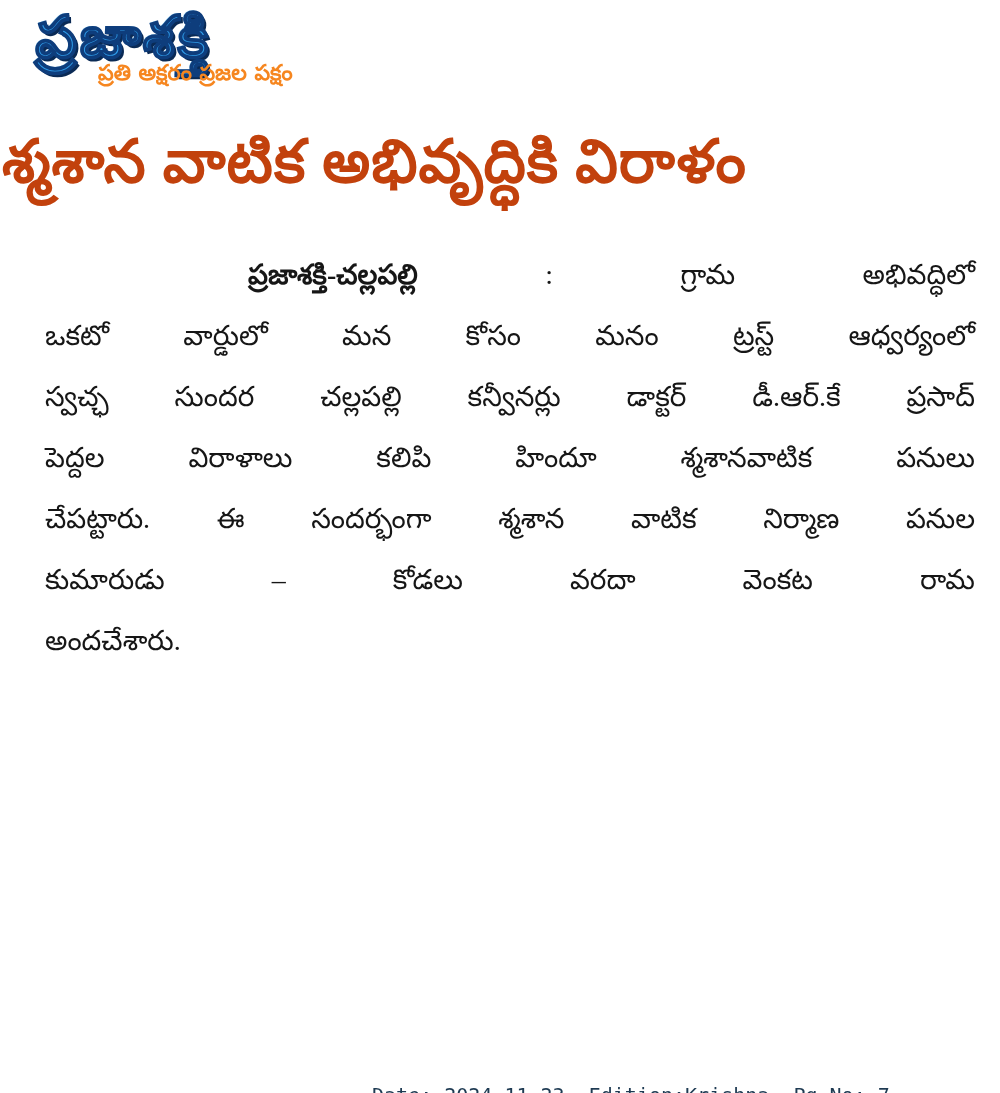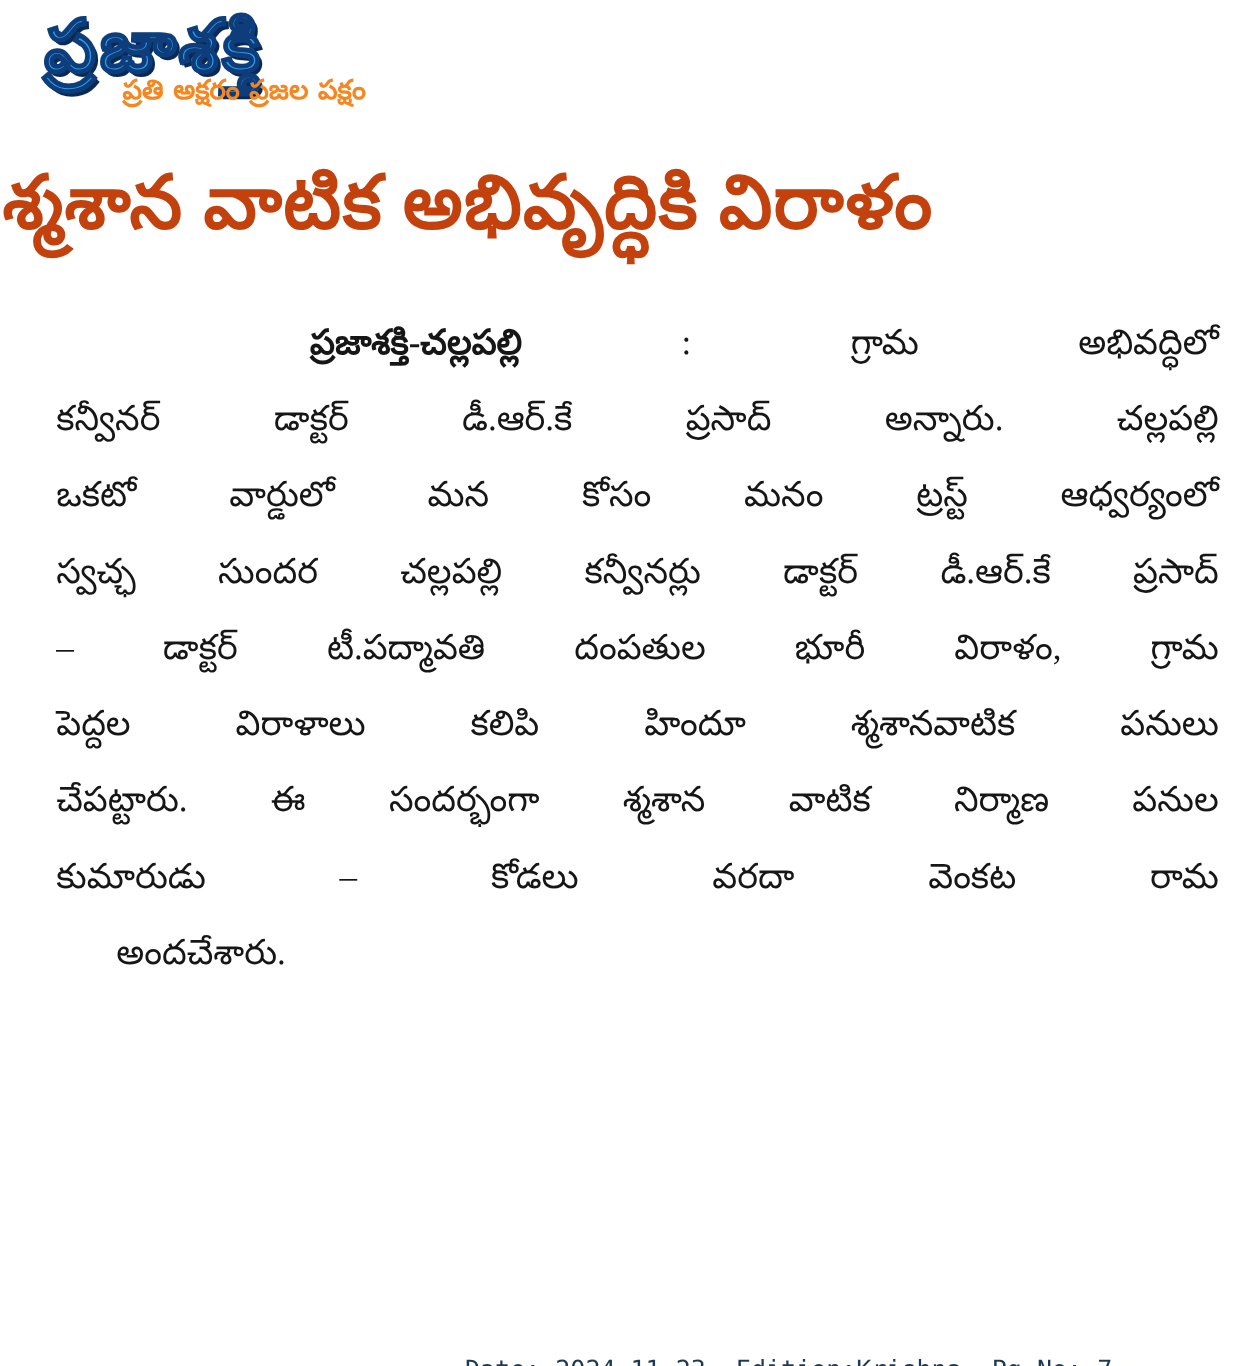--- a/index.html
+++ b/index.html
@@ -54,21 +54,21 @@
     font-size:28px;
     line-height:61px;
     color:#161616;
   }
   .body-line{
     text-align:justify;
     text-align-last:justify;
     white-space:normal;
   }
   .first-line{ text-indent:203px; }
-  .last-line{ text-align:left; text-align-last:left;margin-left:48px; }
+  .last-line{ text-align:left; text-align-last:left; }
   .dateline{ font-weight:bold; }
   
   .footer{
     position:absolute;
     left:372px;top:1030px;
     font-family:"DejaVu Sans Mono","Liberation Mono",monospace;
     font-size:20px;
     line-height:26px;
     color:#1e3a52;
     white-space:pre;
@@ -81,24 +81,22 @@
 
   <div class="masthead">
     <div class="wordmark">ప్రజాశక్తి</div>
     <div class="tagline">ప్రతి అక్షరం ప్రజల పక్షం</div>
   </div>
 
   <div class="headline">శ్మశాన వాటిక అభివృద్ధికి విరాళం</div>
 
   <div class="body-text">
     <div class="body-line first-line"><span class="dateline">ప్రజాశక్తి-చల్లపల్లి</span> <span>: గ్రామ అభివద్ధిలో</span></div>
-    <div class="body-line">కన్వీనర్ డాక్టర్ డీ.ఆర్.కే ప్రసాద్ అన్నారు. చల్లపల్లి</div>
     <div class="body-line">ఒకటో వార్డులో మన కోసం మనం ట్రస్ట్ ఆధ్వర్యంలో</div>
     <div class="body-line">స్వచ్ఛ సుందర చల్లపల్లి కన్వీనర్లు డాక్టర్ డీ.ఆర్.కే ప్రసాద్</div>
-    <div class="body-line">– డాక్టర్ టీ.పద్మావతి దంపతుల భూరీ విరాళం, గ్రామ</div>
     <div class="body-line">పెద్దల విరాళాలు కలిపి హిందూ శ్మశానవాటిక పనులు</div>
     <div class="body-line">చేపట్టారు. ఈ సందర్భంగా శ్మశాన వాటిక నిర్మాణ పనుల</div>
     <div class="body-line">కుమారుడు – కోడలు వరదా వెంకట రామ</div>
     <div class="body-line last-line">అందచేశారు.</div>
   </div>
 
   <div class="footer">
     <div>Date: 2024-11-23, Edition:Krishna, Pg.No: 7</div>
     
   </div>

